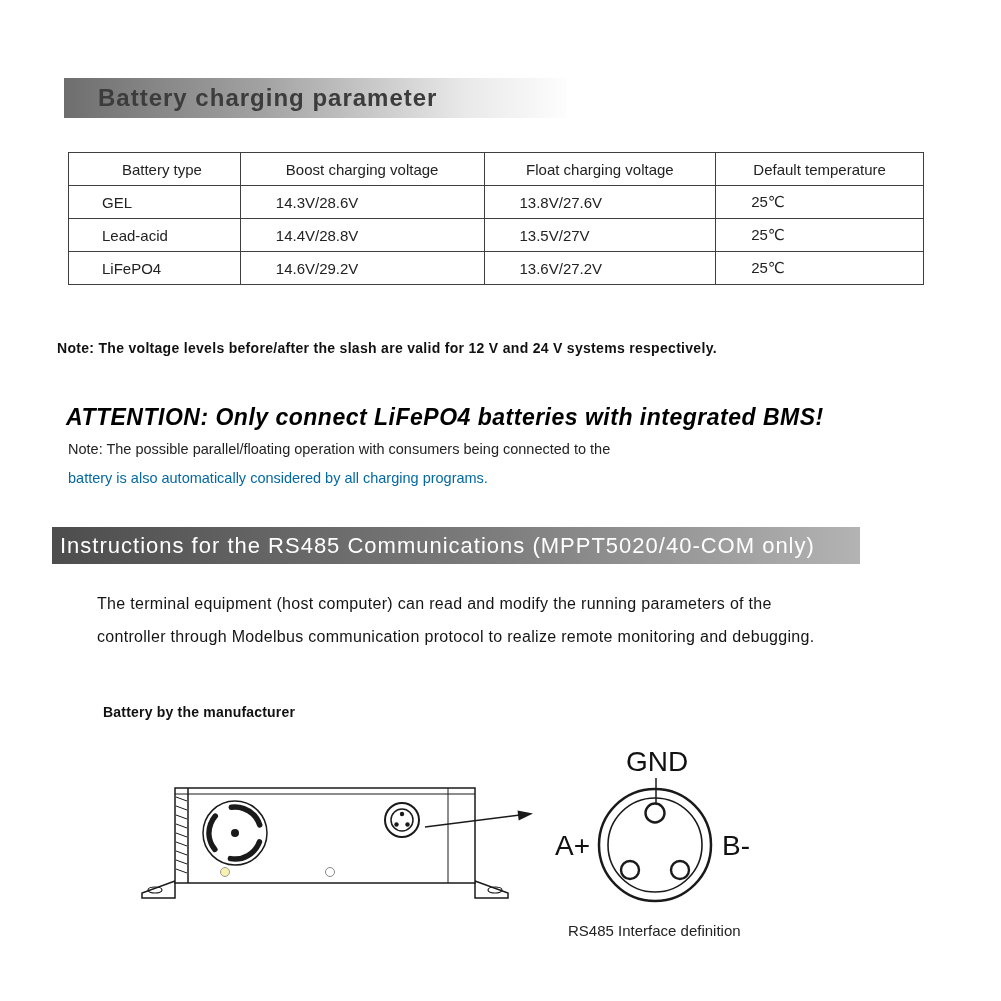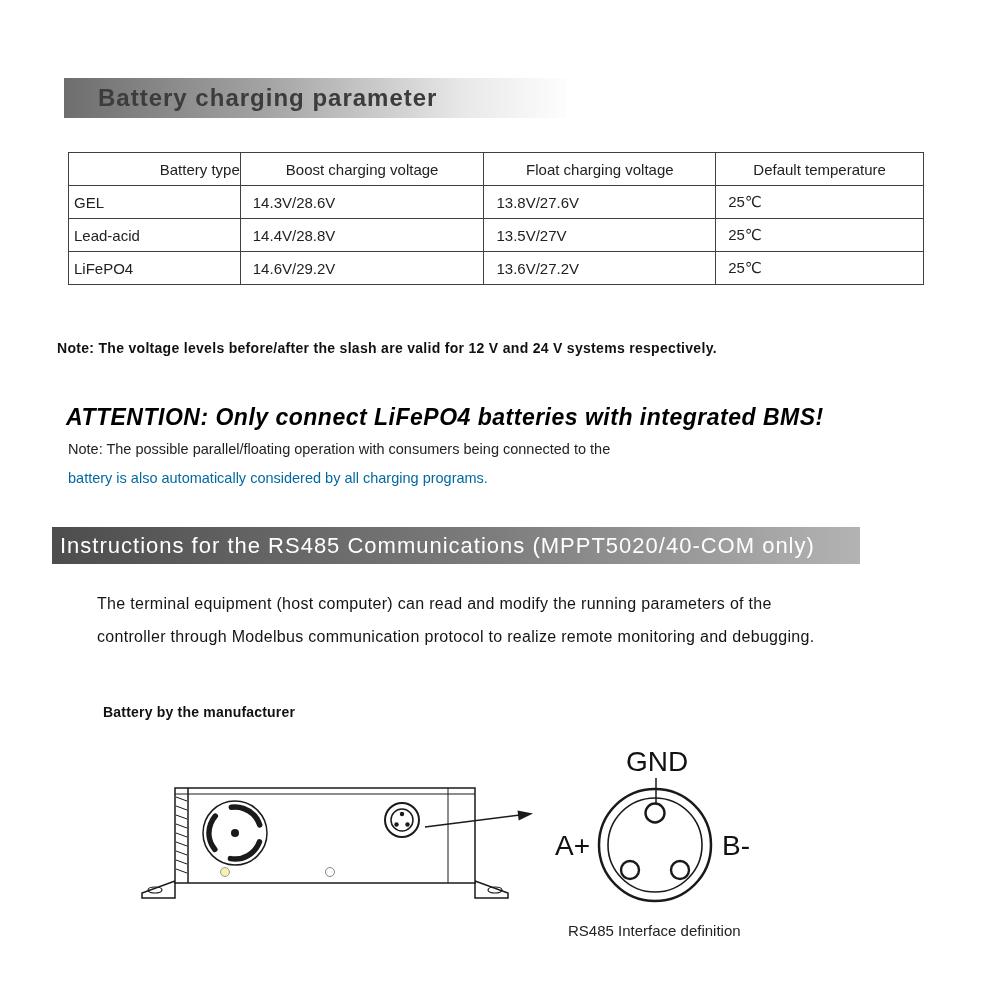--- a/index.html
+++ b/index.html
@@ -55,23 +55,23 @@
     font-size: 15px;
     color: #222222;
   }
   table.battery th, table.battery td {
     border: 1px solid #3f3f3f;
     height: 32px;
     padding: 0;
     font-weight: normal;
   }
   table.battery th { text-align: center; }
-  table.battery th:first-child { text-align: right; padding-left: 15px; }
-  table.battery td { text-align: left; padding-left: 12px; }
-  table.battery td:first-child { padding-left: 5px; }
+  table.battery th:first-child { text-align: center; padding-left: 15px; }
+  table.battery td { text-align: left; padding-left: 35px; }
+  table.battery td:first-child { padding-left: 33px; }
   .txt { position: absolute; white-space: nowrap; }
   .note-voltage { left: 57px; top: 340px; font-size: 14px; font-weight: bold; letter-spacing: 0.3px; color: #111111; }
   .attention   { left: 66px; top: 404px; font-size: 23px; font-weight: bold; letter-spacing: 0.5px; color: #000000; font-style: italic; }
   .note-bms1   { left: 68px; top: 441px; font-size: 14.5px; color: #222222; }
   .note-bms2   { left: 68px; top: 470px; font-size: 14.5px; color: #0369a1; }
   .para1       { left: 97px; top: 595px; font-size: 16px; letter-spacing: 0.3px; color: #151515; }
   .para2       { left: 97px; top: 628px; font-size: 16px; letter-spacing: 0.3px; color: #151515; }
   .boldnote1   { left: 103px; top: 676px; font-size: 14px; font-weight: bold; letter-spacing: 0.2px; color: #111111; }
   .boldnote2   { left: 103px; top: 704px; font-size: 14px; font-weight: bold; letter-spacing: 0.2px; color: #111111; }
   .caption     { left: 568px; top: 922px; font-size: 15px; color: #222222; }

